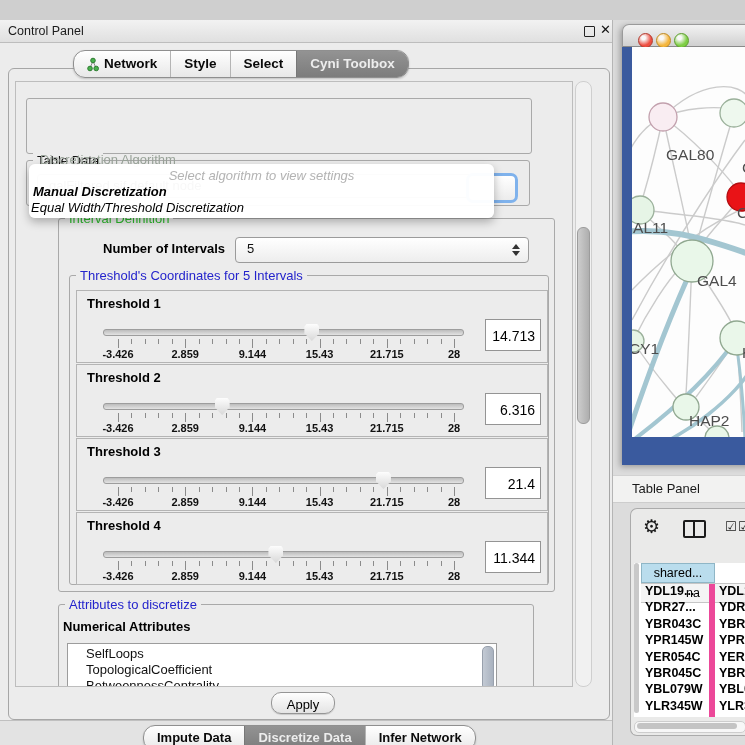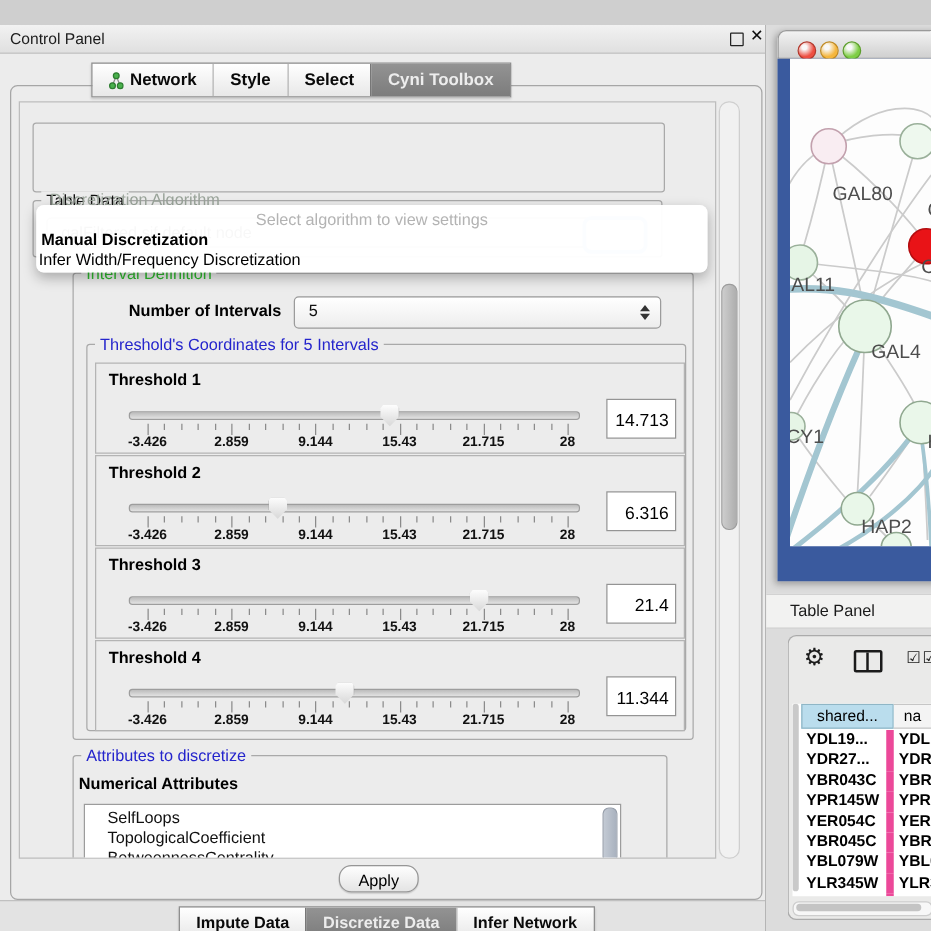--- a/index.html
+++ b/index.html
@@ -6,21 +6,21 @@
   #app{position:relative;width:745px;height:745px;overflow:hidden;
        font-family:"Liberation Sans",sans-serif;background:#ececec;margin-top:20px;}
   
   #cp{position:absolute;left:0;top:0;width:612px;height:745px;background:#ececec;border-right:1px solid #b5b5b5;}
   #cp-titlebar{position:absolute;left:0;top:0;width:612px;height:22px;
       background:linear-gradient(#f2f2f2,#e0e0e0);border-bottom:1px solid #bdbdbd;}
   #cp-title{position:absolute;left:8px;top:4px;font-size:12.5px;color:#1c1c1c;}
   .float-ico{position:absolute;left:584px;top:6px;width:9px;height:9px;border:1.6px solid #222;border-radius:1px;}
   .close-ico{position:absolute;left:600px;top:2px;font-size:13px;font-weight:bold;color:#111;font-family:"DejaVu Sans",sans-serif;}
   
-  .segbar{position:absolute;display:inline-flex;border:1px solid #8f8f8f;border-radius:0;overflow:hidden;
+  .segbar{position:absolute;display:inline-flex;border:1px solid #8f8f8f;border-radius:12px;overflow:hidden;
       background:linear-gradient(#ffffff,#e8e8e8);box-shadow:0 1px 2px rgba(0,0,0,.18);z-index:20;}
   .seg{padding:0 13px;line-height:24px;font-size:13.5px;font-weight:600;color:#0a0a0a;border-left:1px solid #b4b4b4;
       display:flex;align-items:center;gap:5px;white-space:nowrap;}
   .seg:first-child{border-left:none;}
   .seg.sel{background:linear-gradient(#939393,#7c7c7c);color:#ededed;border-left-color:#777;}
   #top-tabs{left:73px;top:30px;height:26px;}
   #bottom-strip{position:absolute;left:0;top:700px;width:612px;height:34px;background:#e3e3e3;
       border-top:1px solid #c0c0c0;border-bottom:1px solid #c6c6c6;}
   #bottom-tabs{left:143px;top:705px;height:24px;}
   #bottom-tabs .seg{line-height:22px;font-size:13px;}
@@ -38,22 +38,22 @@
       font-size:13px;color:#111;}
   .combo .cv{position:absolute;left:11px;top:0;line-height:22px;}
   .spin{position:absolute;right:8px;top:50%;width:8px;height:12px;transform:translateY(-50%);}
   .spin:before,.spin:after{content:"";position:absolute;left:0;border-left:4px solid transparent;border-right:4px solid transparent;}
   .spin:before{top:0;border-bottom:5px solid #333;}
   .spin:after{bottom:0;border-top:5px solid #333;}
   
   #alg-title{position:absolute;left:24px;top:70px;font-size:13px;color:#9aa49a;z-index:10;}
   #focus-combo{position:absolute;left:450px;top:91px;width:46px;height:24px;border:3px solid #7fb2ec;border-radius:7px;
       background:linear-gradient(#fff,#ececec);z-index:30;}
-  #popup{position:absolute;left:13px;top:82px;width:537px;height:54px;background:rgba(255,255,255,.97);
-      border-radius:6px;box-shadow:0 4px 10px rgba(0,0,0,.28);z-index:50;}
+  #popup{position:absolute;left:13px;top:82px;width:465px;height:54px;background:rgba(255,255,255,.97);
+      border-radius:6px;box-shadow:0 4px 10px rgba(0,0,0,.28);z-index:50;font-style:italic;}
   #popup .prompt{position:absolute;left:0;top:4px;width:100%;text-align:center;font-size:13px;color:#b3b3b3;}
   #popup .it1{position:absolute;left:4px;top:20px;font-size:13px;font-weight:bold;color:#000;}
   #popup .it2{position:absolute;left:2px;top:36px;font-size:13px;color:#000;}
   
   .thbox{position:absolute;left:6px;width:470px;height:71px;border:1px solid #b4b4b4;background:#ececec;}
   .th-title{position:absolute;left:10px;top:5px;font-size:13px;font-weight:bold;color:#000;}
   .track{position:absolute;left:26px;top:38px;width:359px;height:5px;border:1px solid #9d9d9d;border-radius:3px;
       background:linear-gradient(#bcbcbc,#e3e3e3);}
   .thumb{position:absolute;top:33px;width:15px;height:17px;
       background:linear-gradient(#fdfdfd,#d8d8d8);
@@ -91,21 +91,21 @@
       border-top:1px solid #d2d2d2;border-bottom:1px solid #cdcdcd;}
   #tp-header span{position:absolute;left:19px;top:5px;font-size:13px;color:#1a1a1a;}
   #tp-box{position:absolute;left:17px;top:488px;width:115px;height:226px;background:#eaeae9;
       border:1px solid #ababab;border-radius:7px 0 0 7px;border-right:none;}
   .gear{position:absolute;left:12px;top:6px;font-size:19px;color:#1b1b1b;font-family:"DejaVu Sans",sans-serif;}
   .colsplit{position:absolute;left:52px;top:11px;width:19px;height:14px;border:2px solid #1b1b1b;border-radius:2px;}
   .colsplit:before{content:"";position:absolute;left:8px;top:0;width:2px;height:14px;background:#1b1b1b;}
   .cb{position:absolute;top:10px;font-size:13px;color:#1b1b1b;font-family:"DejaVu Sans",sans-serif;}
   #tp-table{position:absolute;left:3px;top:54px;width:112px;height:154px;background:#fff;overflow:hidden;}
   .tp-gutter{position:absolute;left:0;top:0;width:5px;height:150px;background:#c9c9c9;border-radius:3px;}
-  .tp-head{position:absolute;left:7px;top:0;width:105px;height:20px;display:flex;}
+  .tp-head{position:absolute;left:7px;top:0;width:105px;height:20px;display:flex;flex-direction:column;}
   .tp-head .h1{width:74px;background:#badded;border:1px solid #8fb6c6;font-size:12.5px;text-align:center;line-height:18px;box-sizing:border-box;}
   .tp-head .h2{flex:1;background:#f4f4f4;border:1px solid #c6c6c6;border-left:none;font-size:12.5px;text-align:center;line-height:18px;}
   .tp-rows{position:absolute;left:7px;top:21px;width:105px;height:133px;overflow:hidden;}
   .tp-row{display:flex;height:16.4px;font-size:12.5px;font-weight:600;color:#000;}
   .tp-row .c1{width:74px;padding-left:4px;box-sizing:border-box;border-right:6px solid #ec4899;overflow:hidden;white-space:nowrap;}
   .tp-row .c2{flex:1;padding-left:4px;overflow:hidden;white-space:nowrap;}
   #tp-hscroll{position:absolute;left:3px;top:212px;width:110px;height:10px;background:#f7f7f7;border:1px solid #cdcdcd;border-radius:5px;}
   #tp-hscroll .hthumb{position:absolute;left:2px;top:1px;width:100px;height:6px;background:#c4c4c4;border-radius:3px;}
   .net-icon svg{display:block;}
 </style>
@@ -148,21 +148,21 @@
     <div id="frame">
       <div id="scrollpanel">
 
         <div class="group" style="left:10px;top:16px;width:504px;height:54px;"></div>
         <span id="alg-title">Discretization Algorithm</span>
         <div id="focus-combo"></div>
 
         <div id="popup">
           <div class="prompt">Select algorithm to view settings</div>
           <div class="it1">Manual Discretization</div>
-          <div class="it2">Infer Width/Frequency Discretization</div>
+          <div class="it2">Equal Width/Threshold Discretization</div>
         </div>
 
         <div class="group" style="left:10px;top:78px;width:502px;height:44px;">
           <span class="gtitle" style="color:#111;">Table Data</span>
           <div class="combo" style="left:10px;top:13px;width:466px;height:22px;">
             <span class="cv">galFiltered.sif default node</span>
             <span class="spin"></span>
           </div>
         </div>
 

